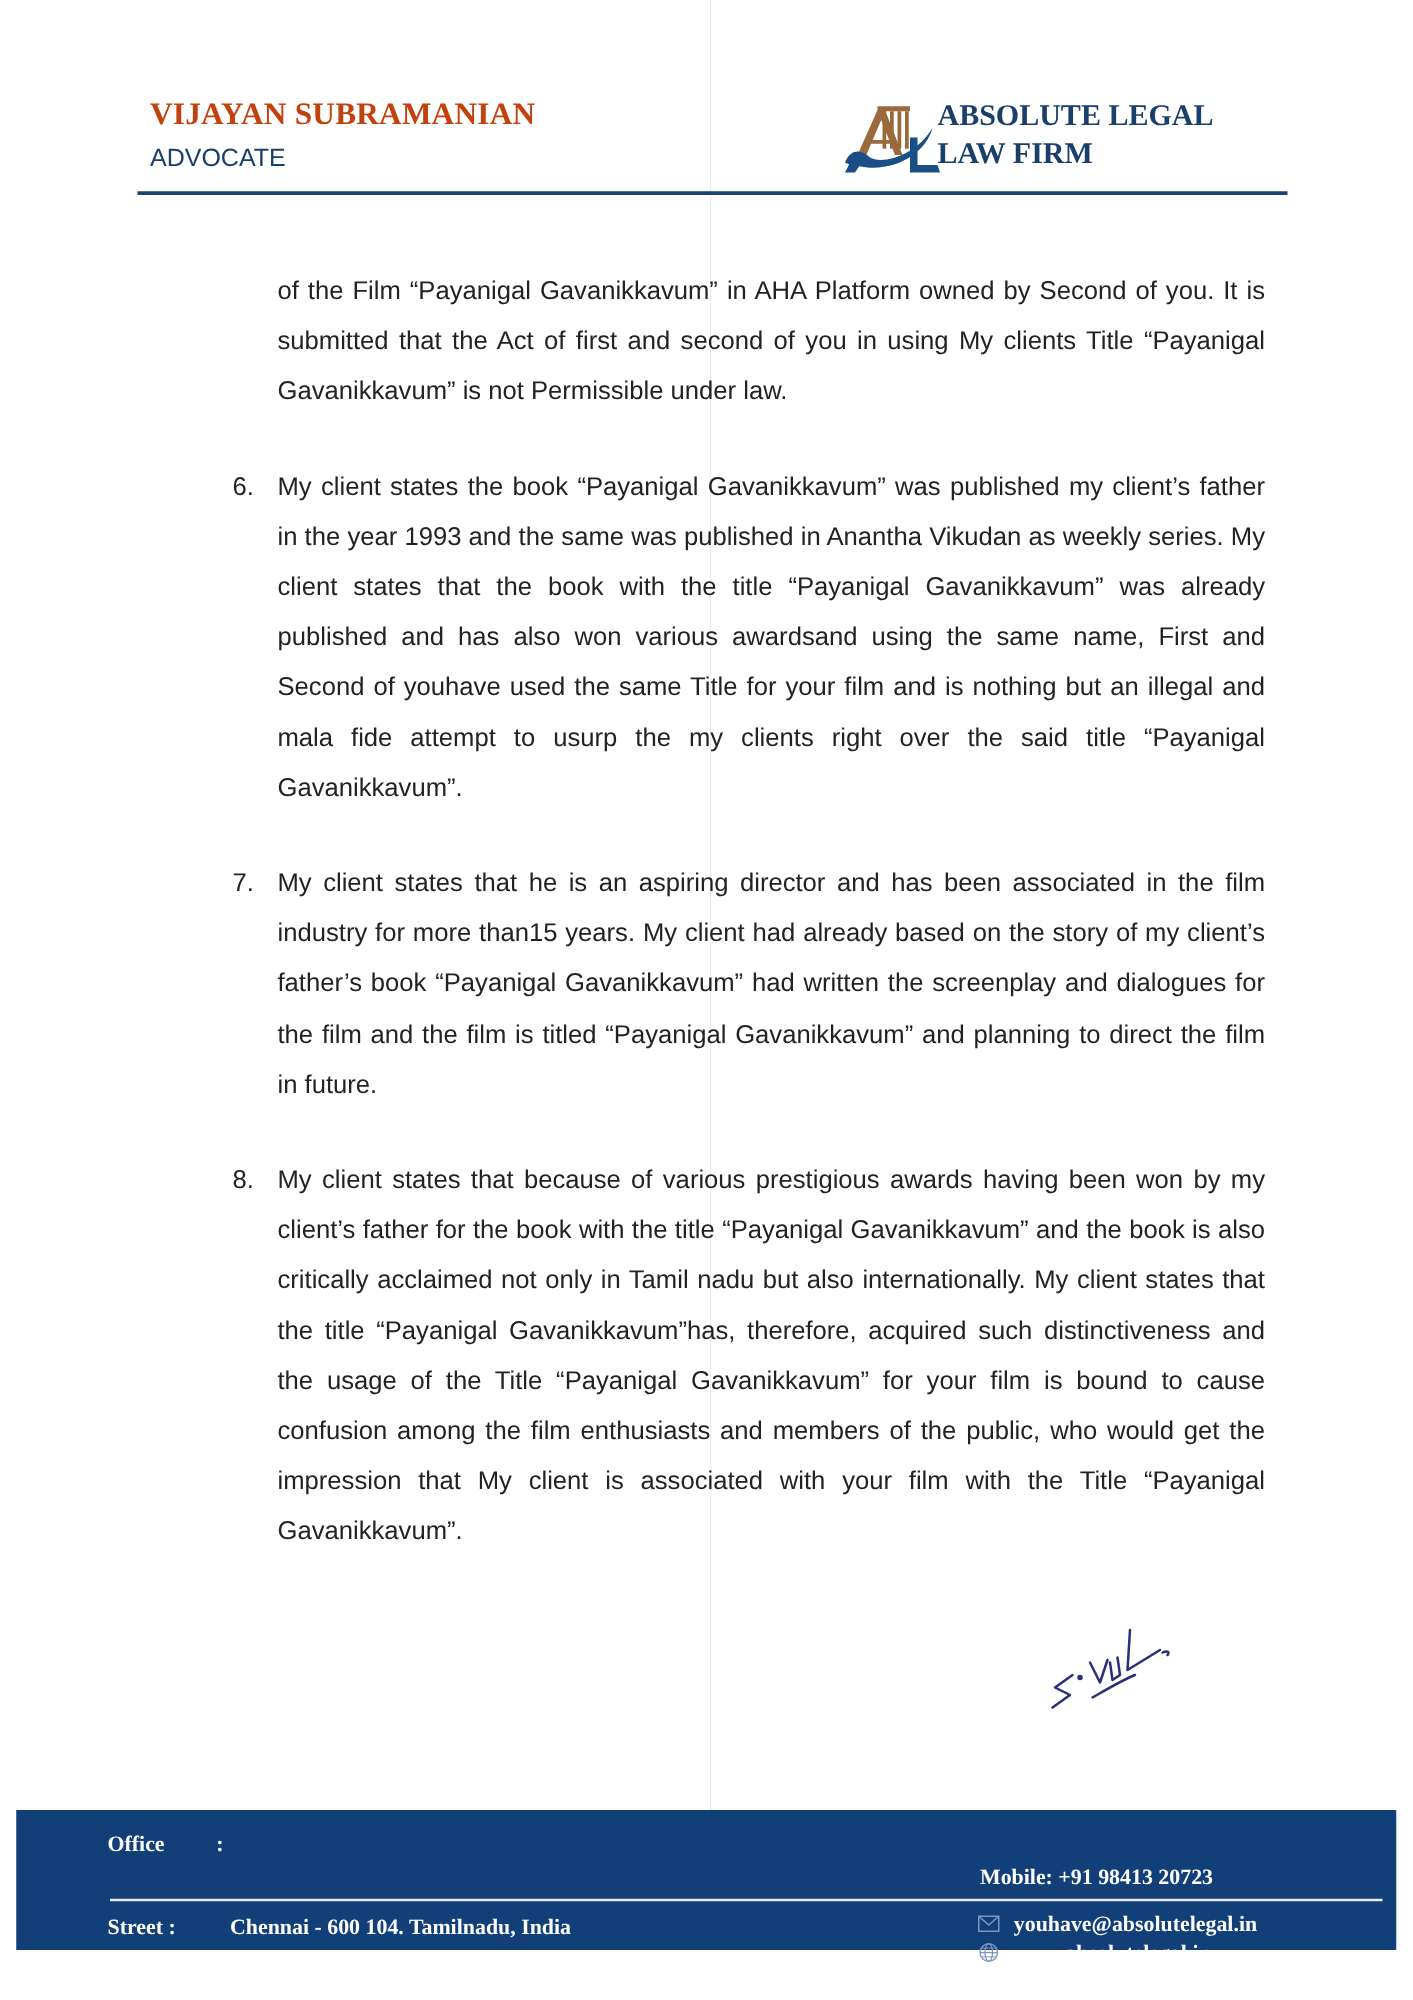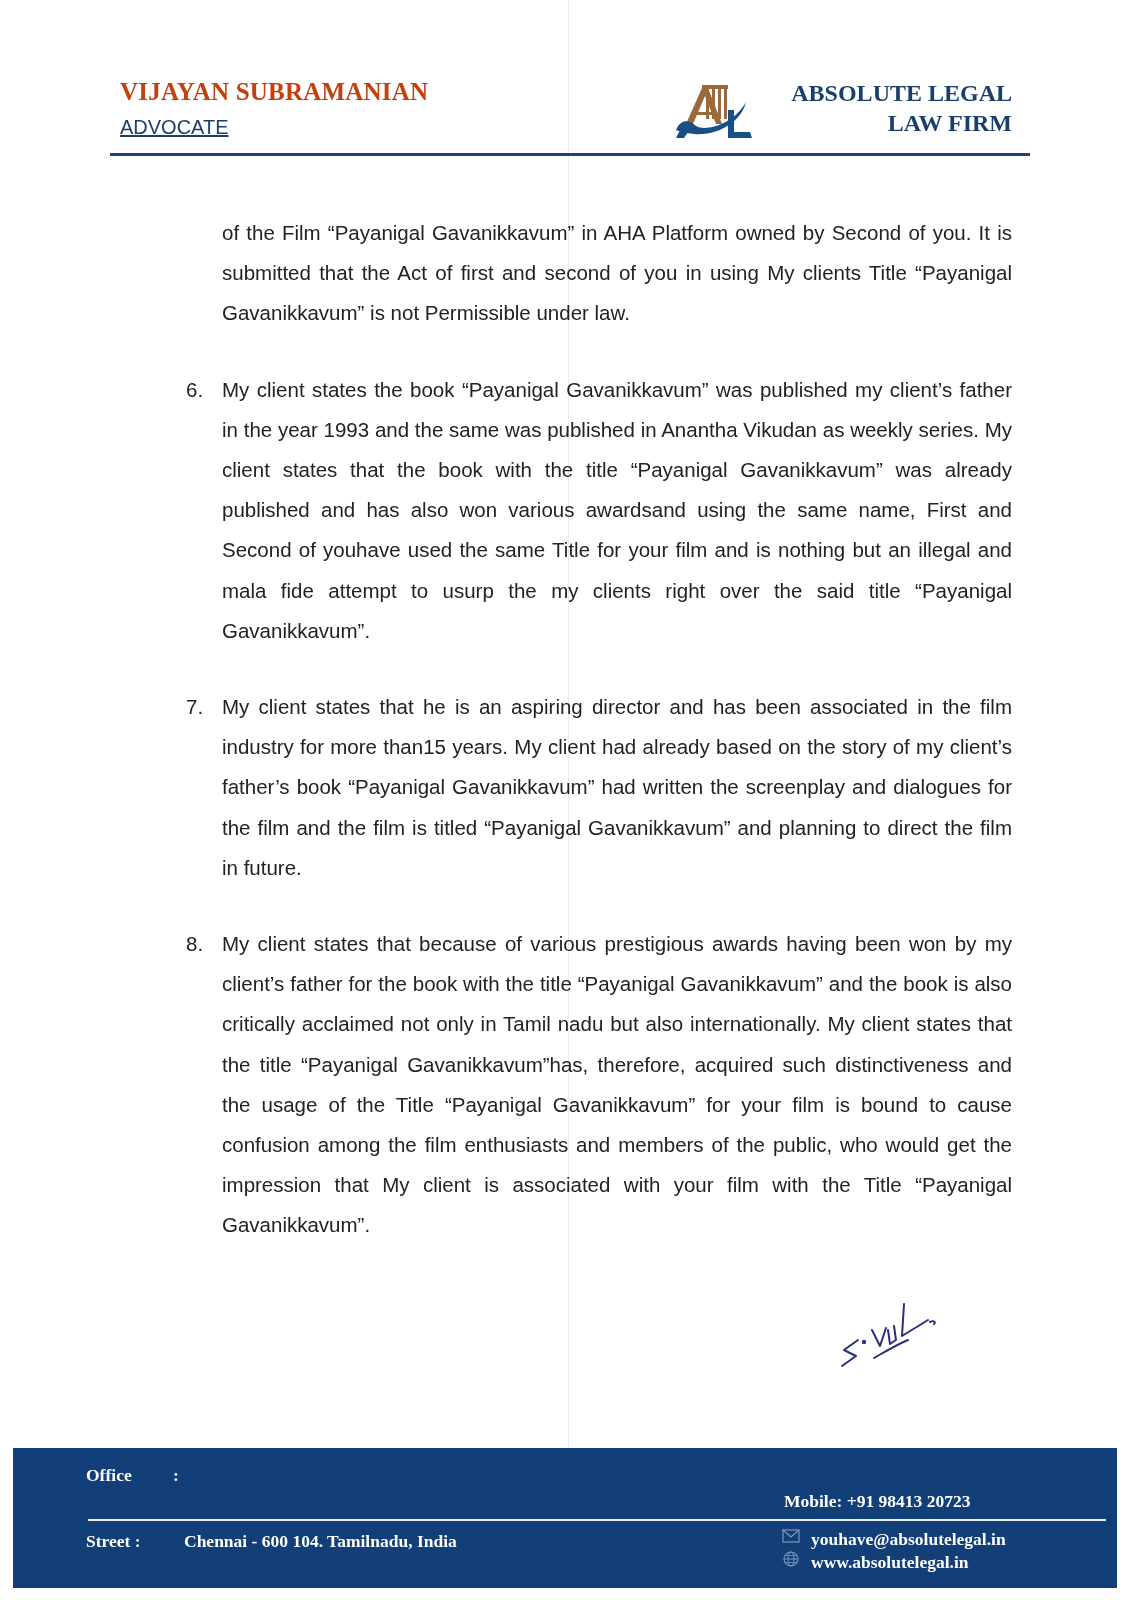--- a/index.html
+++ b/index.html
@@ -42,35 +42,34 @@
       color: #c2410c;
       letter-spacing: 0.2px;
     }
     .advocate-title {
       position: absolute;
       left: 10px;
       top: 44px;
       font-family: "Liberation Sans", sans-serif;
       font-size: 20px;
       color: #1a3f6b;
-      text-decoration: underline;
     }
     .logo {
       position: absolute;
       left: 562px;
       top: 8px;
       width: 88px;
       height: 60px;
     }
     .firm-name {
       position: absolute;
       left: 640px;
       top: 6px;
       width: 262px;
-      text-align: right;
+      text-align: left;
       font-family: "Liberation Serif", serif;
       font-weight: bold;
       font-size: 24px;
       line-height: 30px;
       color: #1a3f6b;
     }
     .header-rule {
       position: absolute;
       left: 110px;
       top: 153px;
@@ -110,21 +109,21 @@
       top: 1300px;
       width: 120px;
       height: 70px;
     }
     
     .footer {
       position: absolute;
       left: 13px;
       top: 1448px;
       width: 1104px;
-      height: 140px;
+      height: 112px;
       background: #123f78;
       color: #ffffff;
       font-family: "Liberation Serif", serif;
       font-size: 17.5px;
     }
     .footer .lbl {
       position: absolute;
       font-weight: bold;
     }
     .footer .addr {
@@ -138,21 +137,21 @@
       top: 71px;
       width: 1018px;
       height: 2px;
       background: #e8eef6;
     }
     .footer .contact-row {
       position: absolute;
       left: 768px;
       font-weight: bold;
       display: flex;
-      align-items: flex-start;
+      align-items: center;
       gap: 10px;
       line-height: 22px;
     }
     .footer .icon {
       width: 20px;
       height: 16px;
       display: inline-block;
     }
   </style>
 </head>

